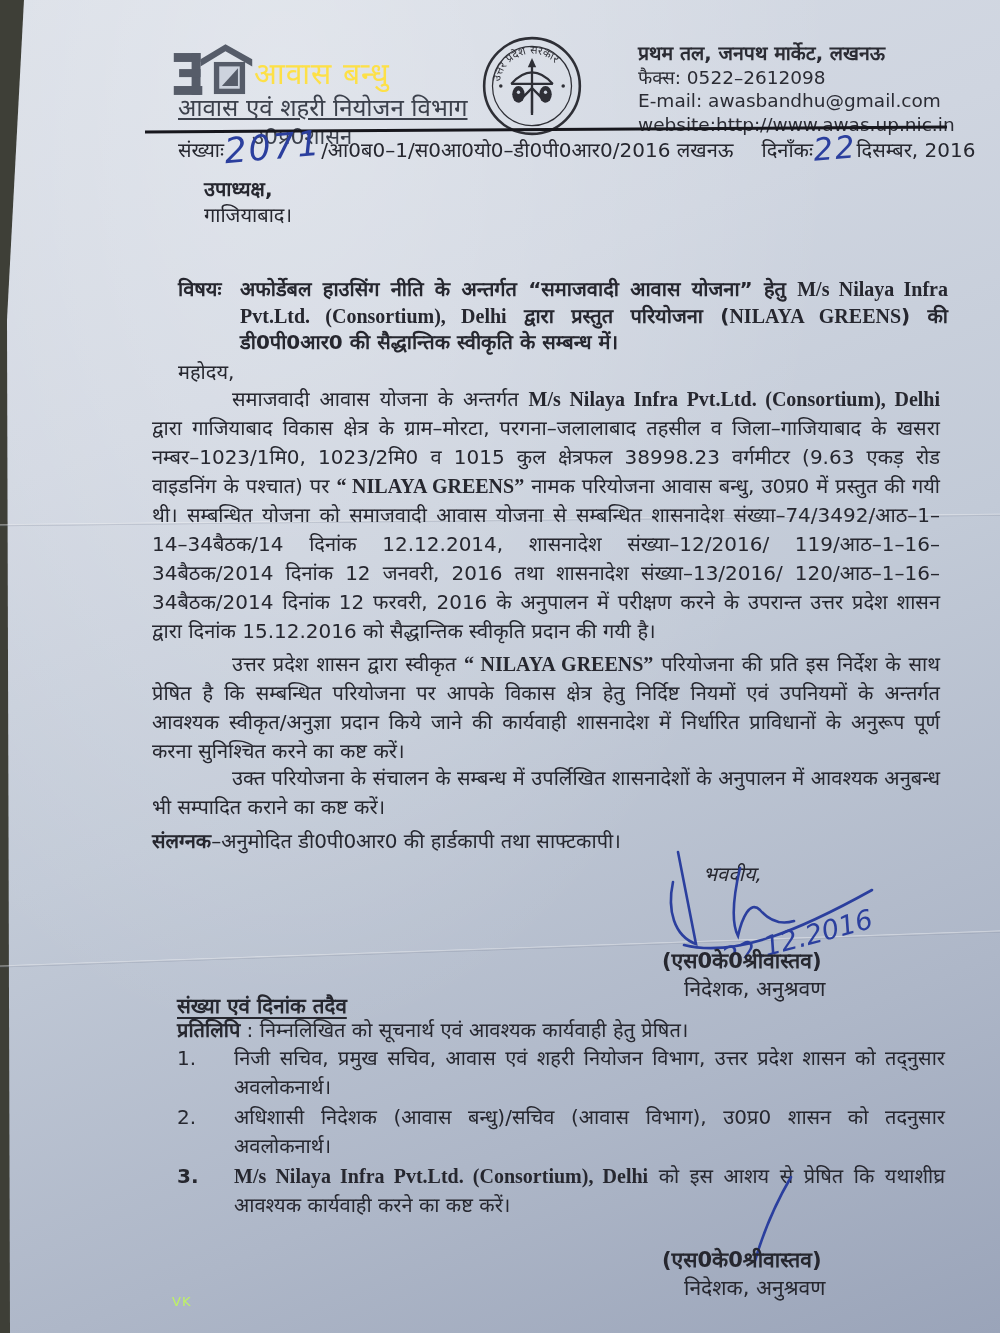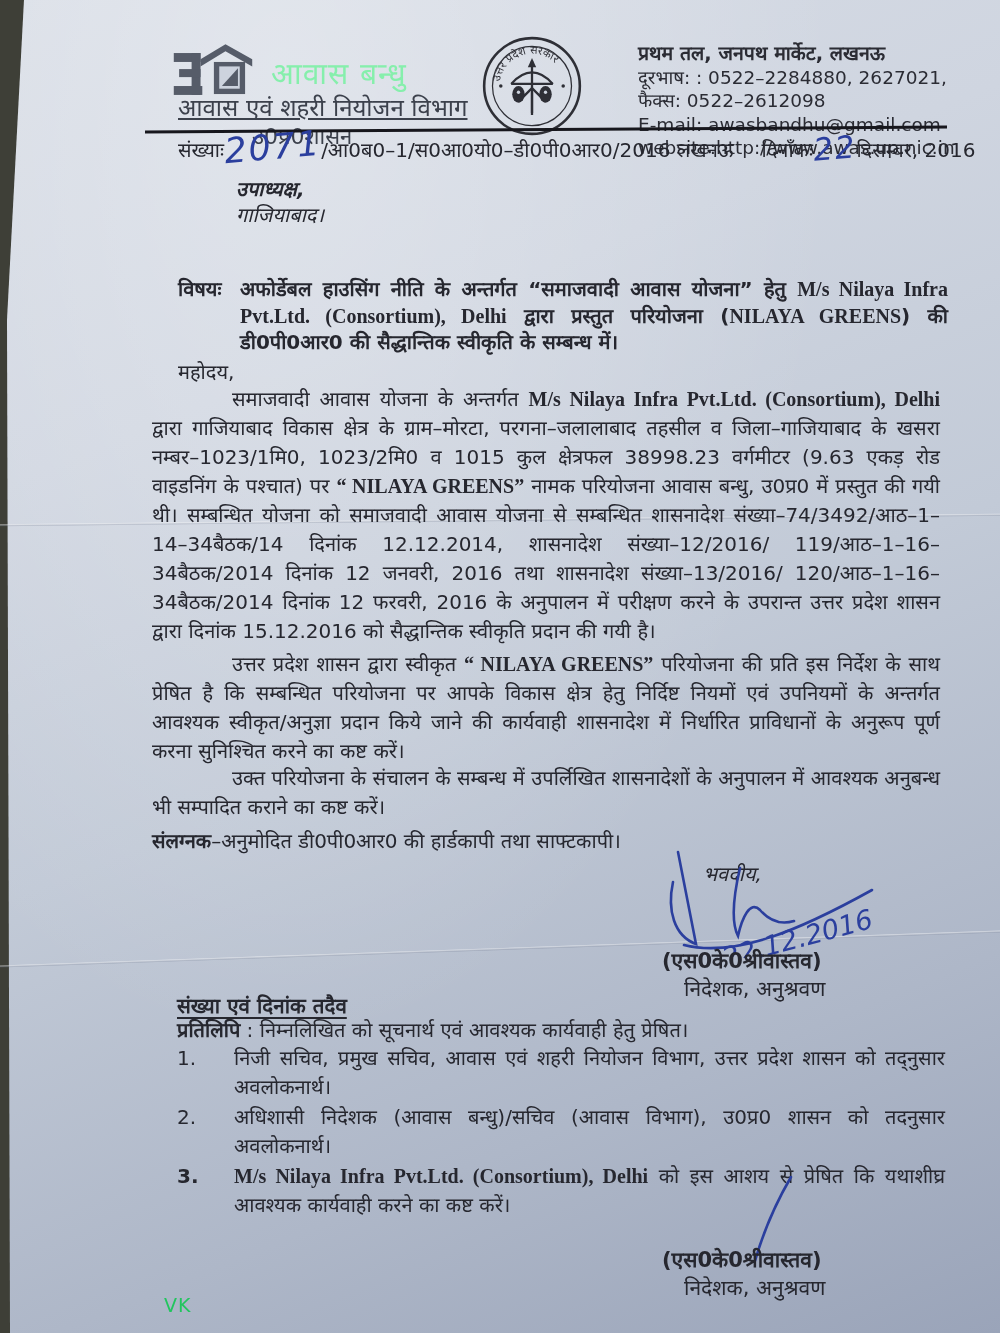--- a/index.html
+++ b/index.html
@@ -21,39 +21,39 @@
   .crease.c1{top:519px;transform:rotate(-0.6deg);}
   .crease.c2{top:948px;transform:rotate(-2.0deg);}
   .abs{position:absolute;}
   .hi{font-family:"DejaVu Sans",sans-serif;}
   .en{font-family:"Liberation Serif",serif;font-weight:bold;}
   .b{font-weight:bold;}
   .ul{text-underline-offset:3px;margin-top:24px;}
 
   
   #logo{left:172px;top:40px;width:82px;height:76px;}
-  #org-name{left:271px;top:52px;font-size:30px;letter-spacing:1px;color:#86efac;}
+  #org-name{left:254px;top:52px;font-size:30px;letter-spacing:1px;color:#fde047;}
   #org-dept{left:178px;top:90px;font-size:24px;color:#3c414c;text-decoration:underline;}
   #org-govt{left:252px;top:120px;font-size:22px;color:#3c414c;}
   #emblem{left:480px;top:34px;width:104px;height:104px;}
   #contact{left:638px;top:18px;font-size:18.5px;line-height:23.5px;color:#2b2c34;margin-top:24px;}
   #contact .addr{font-weight:bold;font-size:19.5px;}
   #rule{left:145px;top:128px;width:802px;height:3px;background:#17171d;transform:rotate(-0.35deg);}
 
   
   #ref{left:178px;top:136px;width:790px;font-size:20px;white-space:nowrap;}
   .hw{display:inline-block;color:#2b3f9e;font-style:italic;font-weight:normal;
       letter-spacing:2px;transform:rotate(-5deg) translateY(2px);}
   .hw.num{font-size:35px;line-height:18px;}
   .hw.day{font-size:31px;line-height:16px;}
   #ref .gap{display:inline-block;width:28px;}
 
   
   #recipient{left:178px;top:177px;font-size:20px;line-height:25.5px;}
-  #recipient .ind{margin-left:58px;font-style:italic;}
+  #recipient .ind{margin-left:26px;}
 
   
   #subject{left:178px;top:276px;width:770px;display:flex;font-weight:bold;
            font-size:20px;line-height:26.5px;text-align:justify;}
   #subject .lbl{width:62px;flex-shrink:0;}
   #salutation{left:178px;top:358px;font-size:20px;}
 
   .para{left:152px;width:788px;font-size:20px;line-height:29px;text-align:justify;text-indent:80px;}
   #para1{top:385px;}
   #para2{top:650px;}
@@ -71,21 +71,21 @@
   #copy-intro{left:177px;top:1016px;font-size:20px;text-align:right;}
   #copy-list{left:177px;top:1044px;width:768px;font-size:20px;line-height:29px;}
   .citem{display:flex;margin-bottom:1px;}
   .citem .num{width:57px;flex-shrink:0;}
   .citem .itext{flex:1;text-align:justify;}
 
   
   #sig2{left:733px;top:1173px;width:80px;height:92px;}
   #sig2-name{left:662px;top:1245px;font-size:21px;font-weight:bold;}
   #sig2-desig{left:684px;top:1273px;font-size:21px;}
-  #initials{left:164px;top:1294px;font-size:19px;letter-spacing:1px;color:#22c55e;}
+  #initials{left:172px;top:1294px;font-size:13px;letter-spacing:1px;color:#bef264;}
 </style>
 </head>
 <body>
 
 <div class="paper"></div>
 <div class="crease c1"></div>
 <div class="crease c2"></div>
 
 <svg id="logo" class="abs" viewBox="0 0 92 82">
   <g fill="#565c69">
@@ -122,21 +122,20 @@
   <ellipse cx="37" cy="58" rx="6" ry="8" fill="#2e2f36"></ellipse>
   <ellipse cx="63" cy="58" rx="6" ry="8" fill="#2e2f36"></ellipse>
   <circle cx="37" cy="56" r="1.6" fill="#cdd3de"></circle>
   <circle cx="63" cy="56" r="1.6" fill="#cdd3de"></circle>
   <circle cx="20" cy="50" r="1.7" fill="#2e2f36"></circle>
   <circle cx="80" cy="50" r="1.7" fill="#2e2f36"></circle>
 </svg>
 
 <div id="contact" class="abs">
   <div class="addr hi">प्रथम तल, जनपथ मार्केट, लखनऊ</div>
-  <div class="hi">दूरभाष: : 0522–2284880, 2627021,</div>
   <div class="hi">फैक्स: 0522–2612098</div>
   <div>E-mail: awasbandhu@gmail.com</div>
   <div>website:http://www.awas.up.nic.in</div>
 </div>
 
 <div id="rule" class="abs"></div>
 
 <div id="ref" class="abs hi"><span>संख्याः</span><span class="hw num">2071</span><span>/आ0ब0–1/स0आ0यो0–डी0पी0आर0/2016 लखनऊ</span><span class="gap"></span><span>दिनाँकः</span><span class="hw day">22</span><span>दिसम्बर, 2016</span></div>
 
 <div id="recipient" class="abs">

